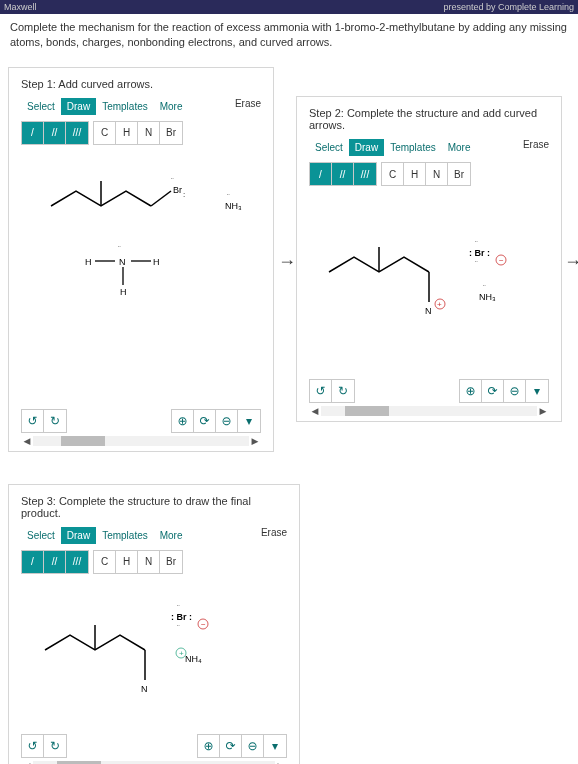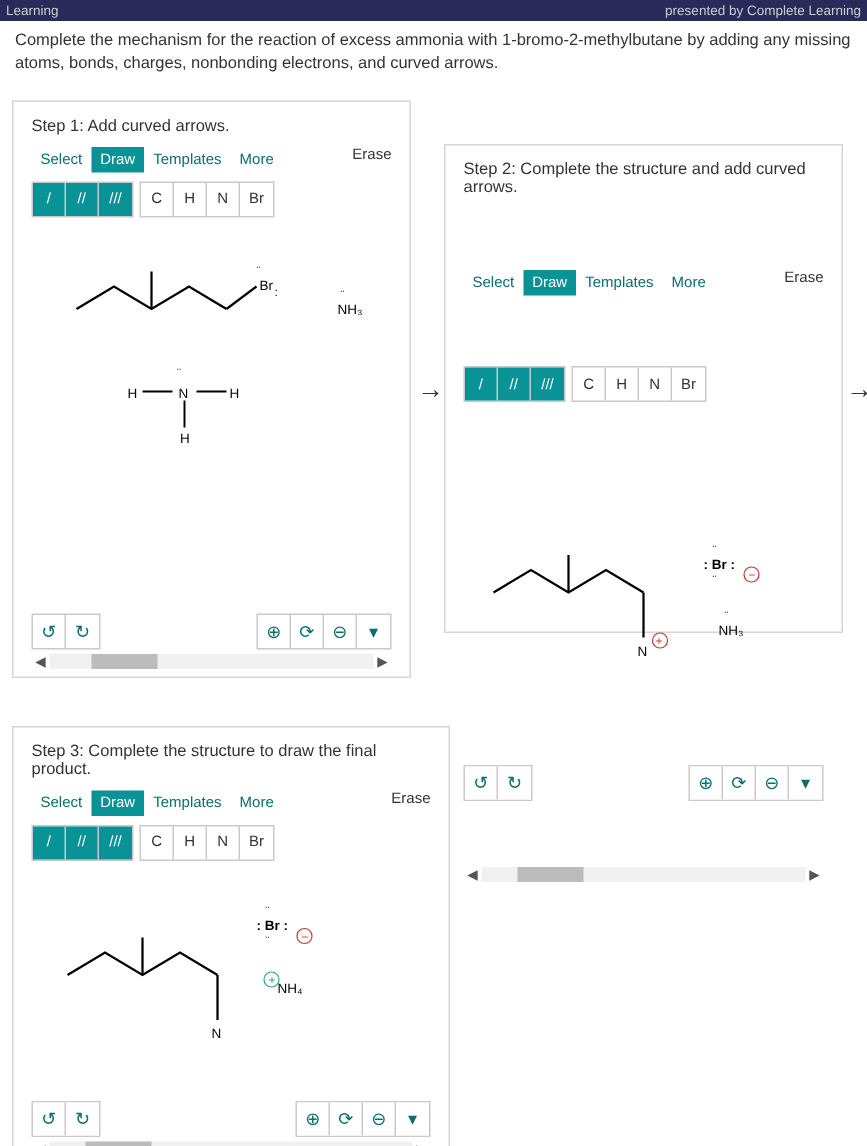--- a/index.html
+++ b/index.html
@@ -3,21 +3,21 @@
 <meta charset="utf-8">
 <style>
   * { box-sizing: border-box; margin: 0; padding: 0; }
   body { font-family: Arial, sans-serif; background: #fff; width: 578px; font-size: 12px; color: #333; }
   .topbar { background: #2a2a5a; color: #ccc; height: 14px; font-size: 9px; display:flex; justify-content:space-between; padding:0 4px; align-items:center; }
   .prompt { padding: 6px 10px 12px 10px; font-size: 11px; line-height: 1.4; }
   .row { display: flex; align-items: center; }
   .row2 { padding: 0 0 0 4px; }
   .panel { border: 1px solid #d6d6d6; padding: 10px 12px 4px 12px; margin: 4px; background:#fff; }
   .p1 { width: 268px; height: 385px; }
-  .p2 { width: 266px; height: 326px; margin-left: 0; gap: 41px; }
+  .p2 { width: 266px; height: 326px; margin-left: 0; }
   .p3 { width: 292px; height: 290px; margin-top: 28px;}
   .arrow-mid { width: 24px; display:flex; align-items:center; justify-content:center; font-size:18px; color:#333; }
   .arrow-right { width: 14px; display:flex; align-items:center; justify-content:center; font-size:18px; color:#333; }
   .panel-title { font-size: 11px; margin-bottom: 8px; }
   .toolbar1 { display:flex; justify-content:space-between; align-items:flex-start; margin-bottom:6px; }
   .tablist { display:flex; gap:0; font-size:10px; }
   .tab { padding: 3px 6px; color:#0a6e6e; cursor:pointer; }
   .tab.active { background:#0a9396; color:#fff; }
   .erase { font-size:10px; color:#333; }
   .toolbar2 { display:flex; gap:4px; margin-bottom:6px; }
@@ -36,21 +36,21 @@
   .sb-thumb { position:absolute; height:10px; background:#bcbcbc; }
   svg { display:block; }
   .chem-label { font-size:9px; font-family:Arial; }
   .chem-label.bold { font-weight:bold; }
   .dot-pair { font-size:8px; }
 </style>
 </head>
 <body>
 
 <div class="topbar">
-  <span>Learning</span>
+  <span>Maxwell</span>
   <span>presented by Complete Learning</span>
 </div>
 
 <div class="prompt">Complete the mechanism for the reaction of excess ammonia with 1-bromo-2-methylbutane by adding any missing atoms, bonds, charges, nonbonding electrons, and curved arrows.</div>
 
 <div class="row row2">
 
   <div class="panel p1" style="display:flex; flex-direction:column;">
     <div class="panel-title">Step 1: Add curved arrows.</div>
     <div class="toolbar1">

